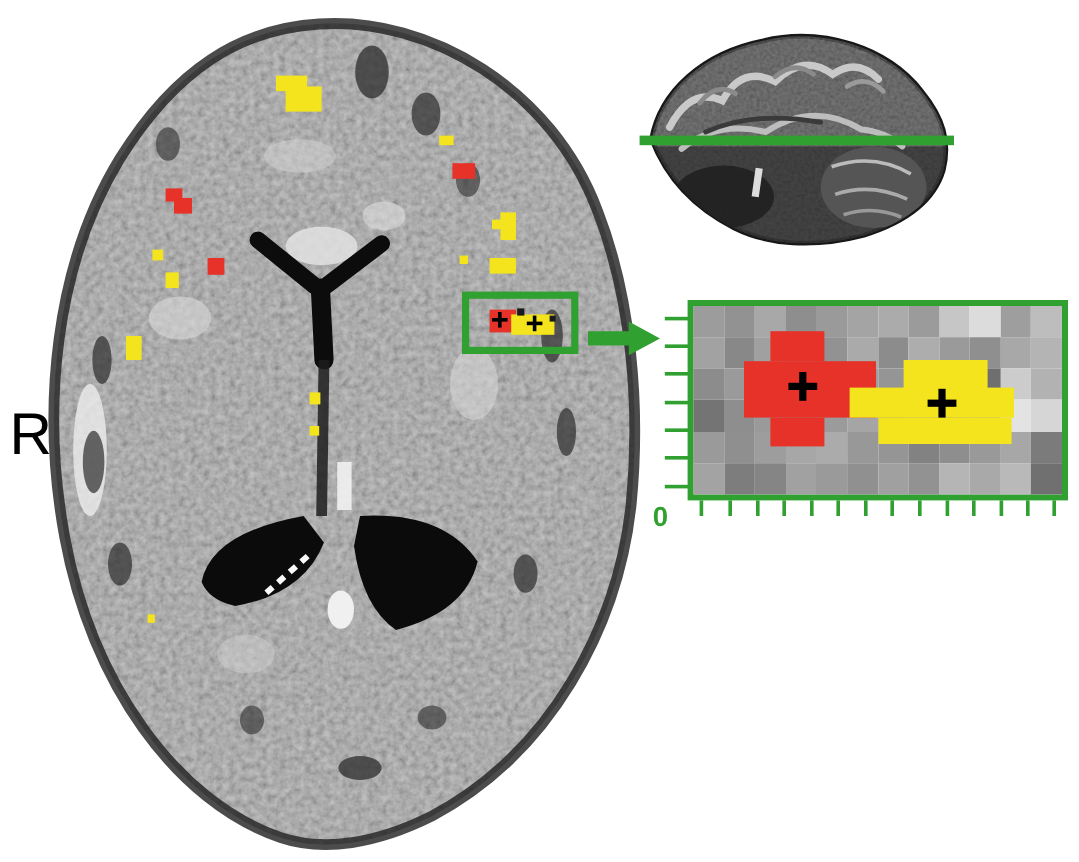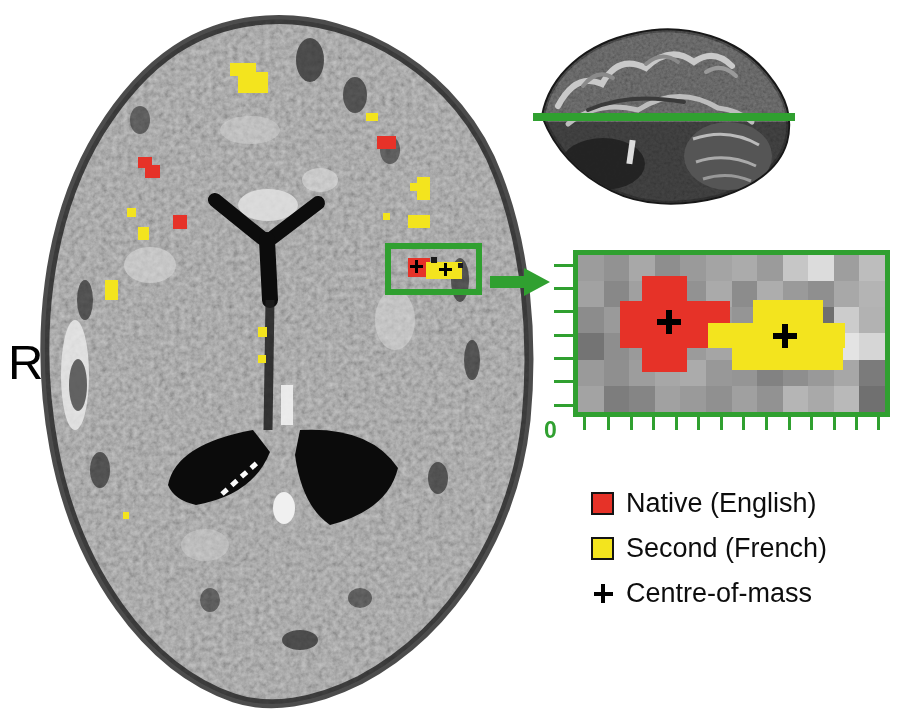--- a/index.html
+++ b/index.html
@@ -296,33 +296,14 @@
         <div style="position: absolute; left: 187px; top: 162px; width: 3px; height: 13px; background: rgb(48, 160, 48);"></div>
         <div style="position: absolute; left: 210px; top: 162px; width: 3px; height: 13px; background: rgb(48, 160, 48);"></div>
         <div style="position: absolute; left: 232px; top: 162px; width: 3px; height: 13px; background: rgb(48, 160, 48);"></div>
         <div style="position: absolute; left: 255px; top: 162px; width: 3px; height: 13px; background: rgb(48, 160, 48);"></div>
         <div style="position: absolute; left: 277px; top: 162px; width: 3px; height: 13px; background: rgb(48, 160, 48);"></div>
         <div style="position: absolute; left: 299px; top: 162px; width: 3px; height: 13px; background: rgb(48, 160, 48);"></div>
       </div>
     <div class="inset-origin">0</div>
   </div>
 
-  <div class="legend">
-    <div class="legend-row">
-      <div class="swatch boxed" id="sw-red" style="background: rgb(230, 50, 40);"></div>
-      <div class="legend-label">Native (English)</div>
-    </div>
-    <div class="legend-row">
-      <div class="swatch boxed" id="sw-yellow" style="background: rgb(243, 228, 30);"></div>
-      <div class="legend-label">Second (French)</div>
-    </div>
-    <div class="legend-row">
-      <div class="swatch" id="sw-plus">
-          <div style="position: absolute; left: 2.5px; top: 2.5px; width: 19px; height: 19px;">
-            <div style="position: absolute; left: 0px; top: 7.5px; width: 19px; height: 4px; background: rgb(0, 0, 0);"></div>
-            <div style="position: absolute; left: 7.5px; top: 0px; width: 4px; height: 19px; background: rgb(0, 0, 0);"></div>
-          </div>
-        </div>
-      <div class="legend-label">Centre-of-mass</div>
-    </div>
-  </div>
 
 </div>
 
 </body></html>

